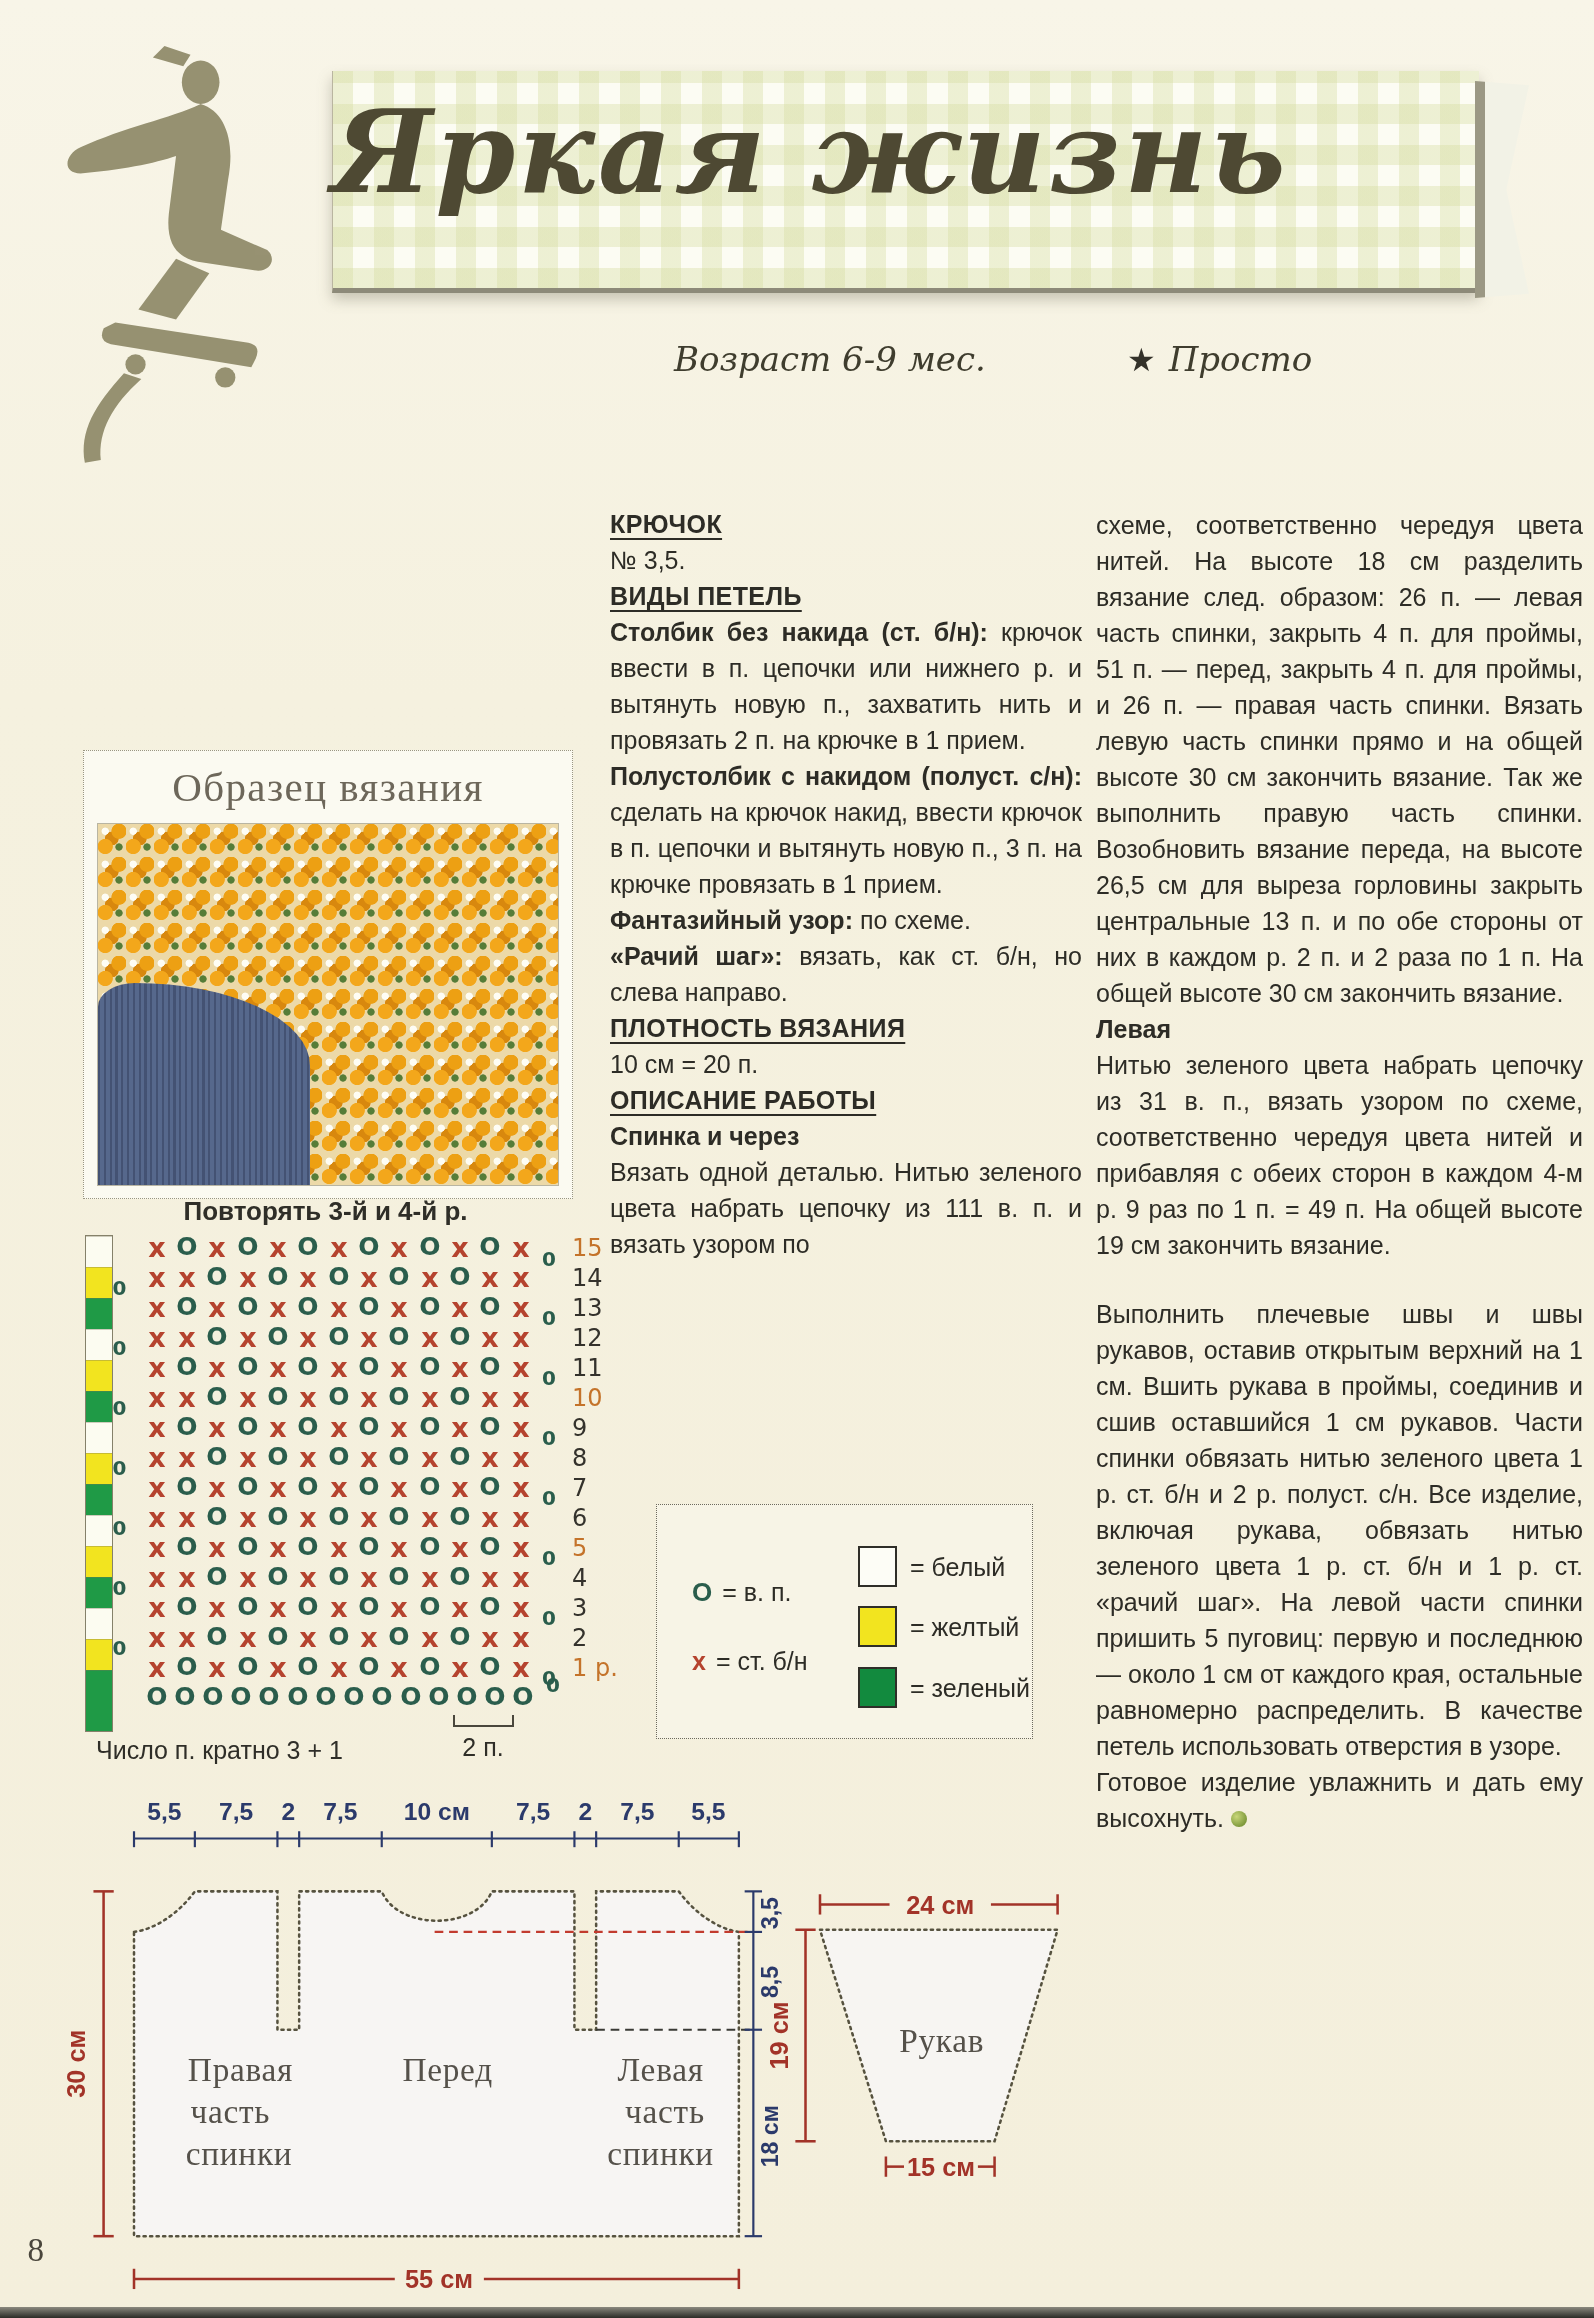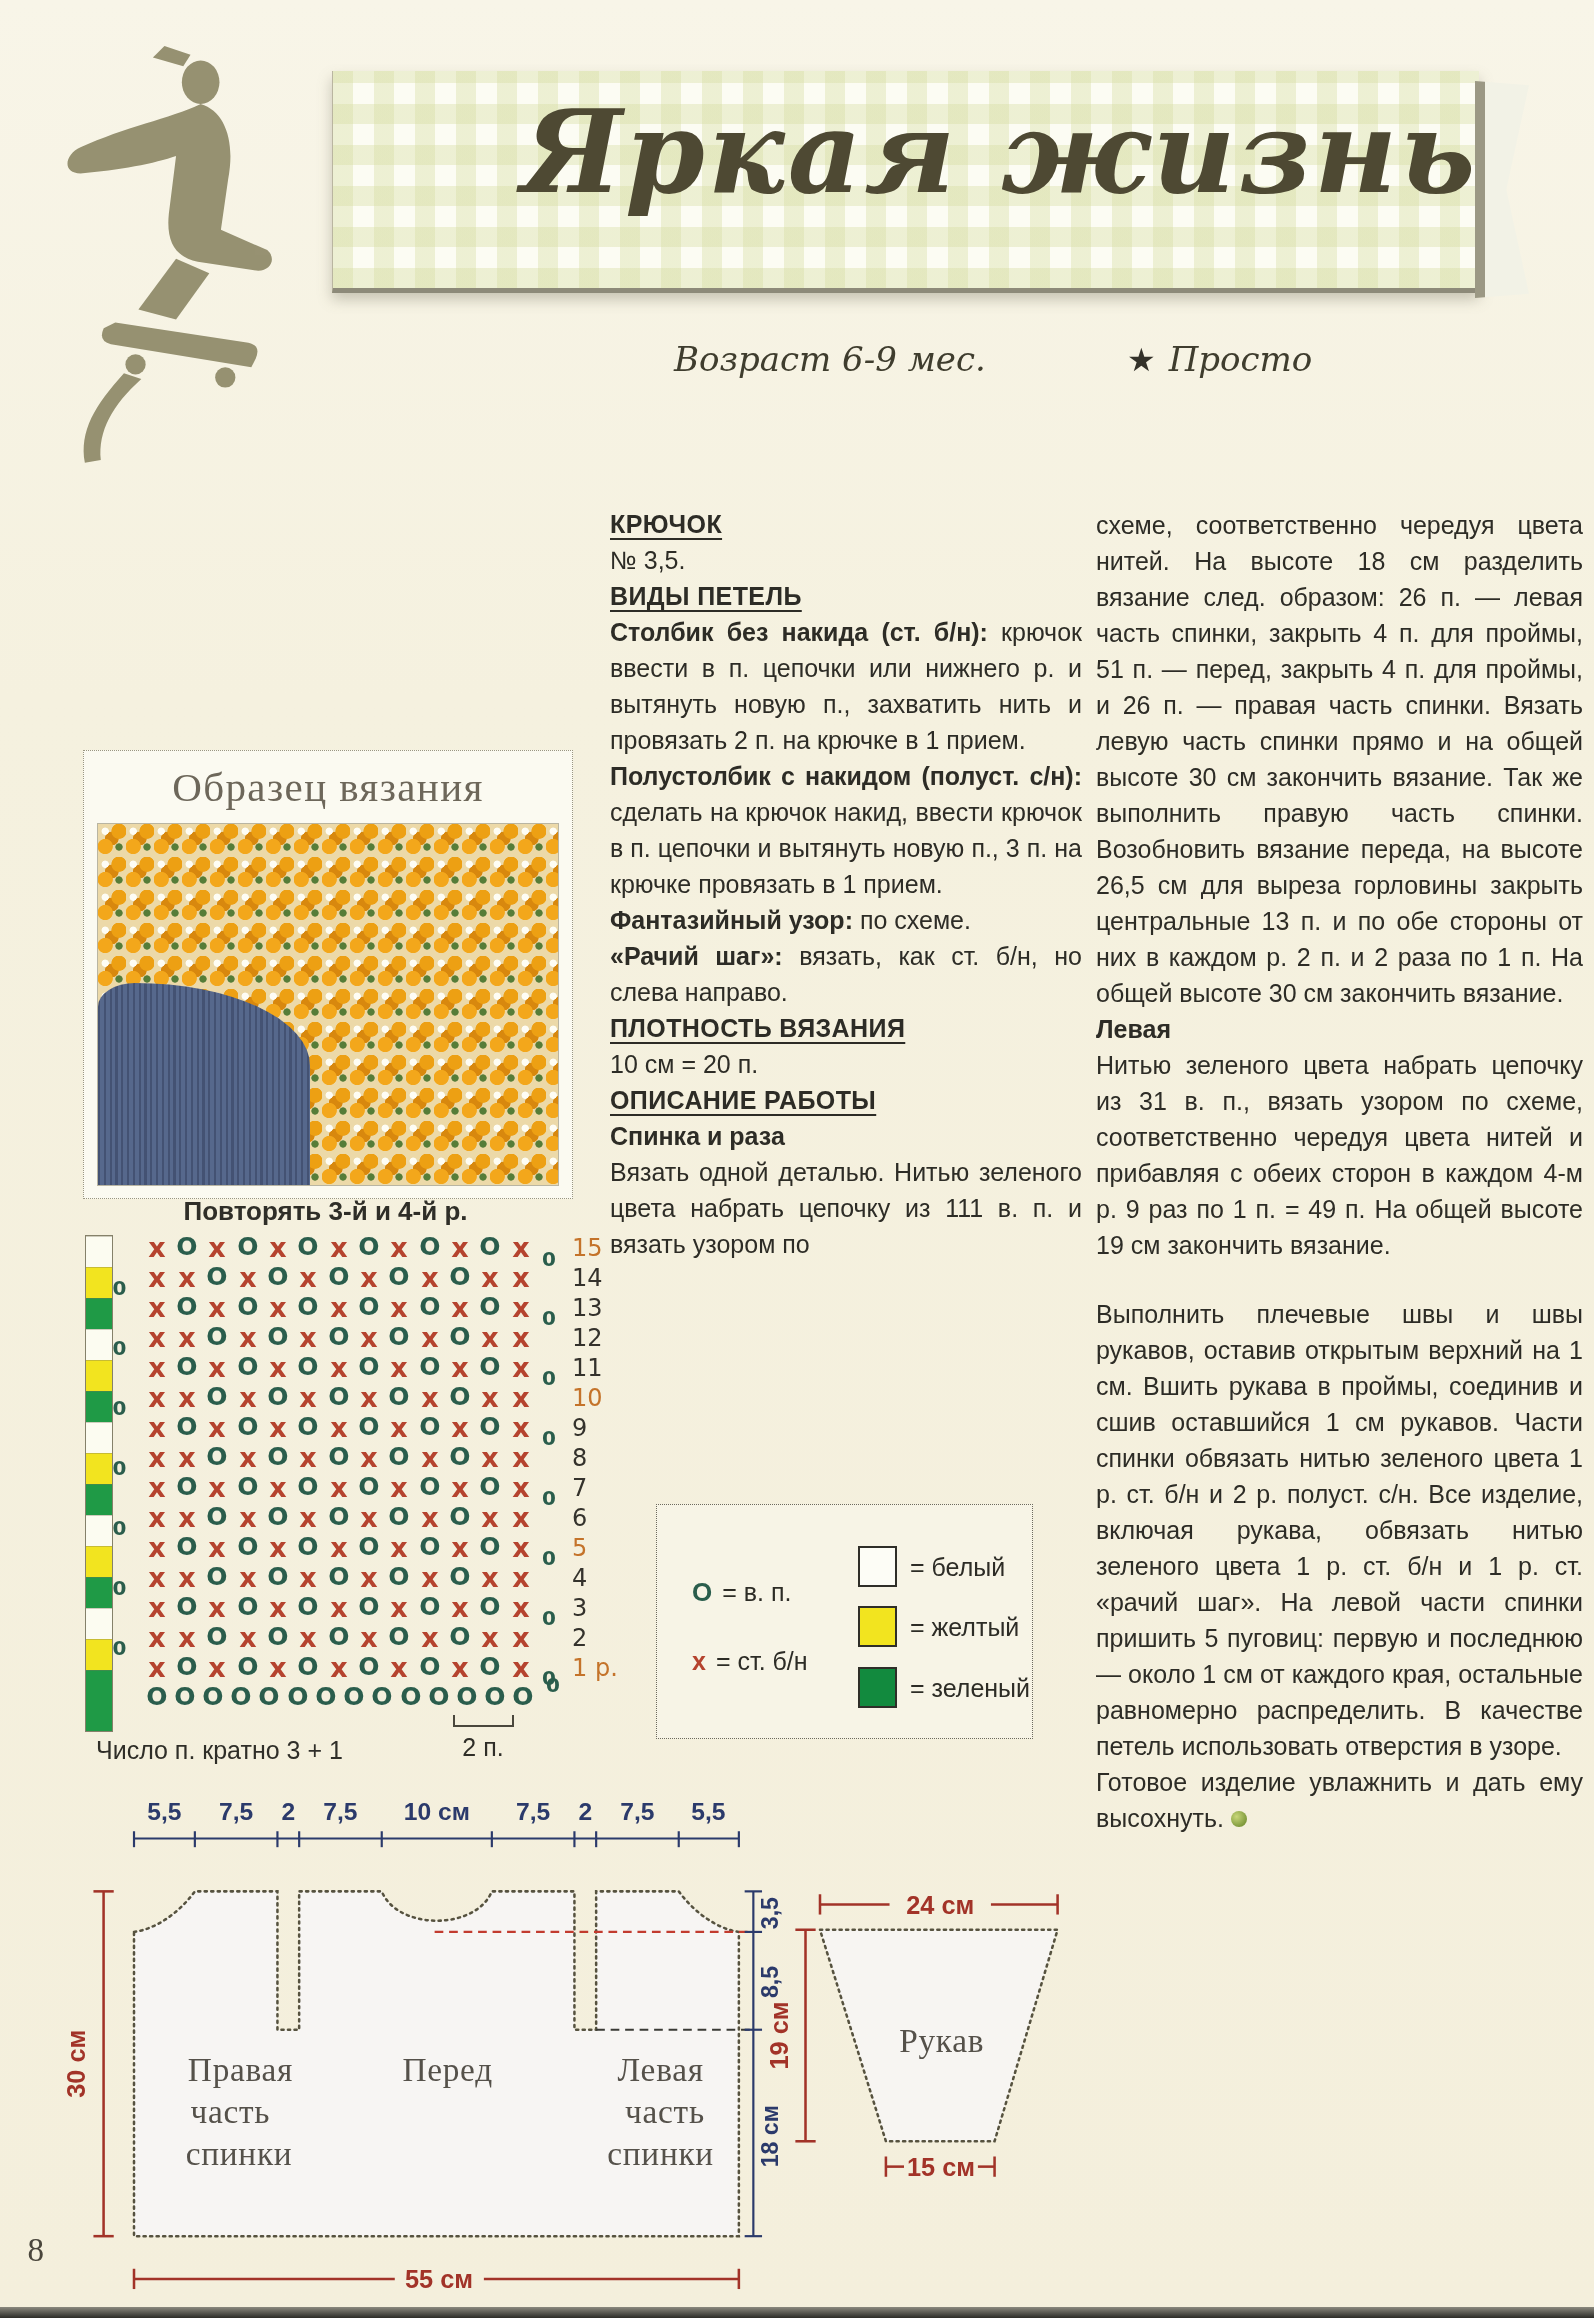--- a/index.html
+++ b/index.html
@@ -10,21 +10,21 @@
   #banner{position:absolute;left:332px;top:71px;width:1146px;height:217px;
           background-color:#fcfcf3;
           background-image:
             repeating-linear-gradient(0deg,rgba(213,220,160,.38) 0 20px,rgba(0,0,0,0) 20px 41px),
             repeating-linear-gradient(90deg,rgba(213,220,160,.38) 0 20px,rgba(0,0,0,0) 20px 41px);
           border-left:1.4px solid #b9b5a0;border-bottom:5px solid #8d8a79;
           box-shadow:0 7.2px 13px rgba(110,105,85,.35);}
   #banner-tail{position:absolute;left:1475px;top:81px;width:54px;height:217px;
           background:linear-gradient(90deg,#9b9884 0 10px,#f2f2e6 10px);
           clip-path:polygon(0 0,100% 2%,58% 50%,100% 98%,0 100%);}
-  #page-title{position:absolute;left:332px;top:85px;width:1146px;text-align:right;
+  #page-title{position:absolute;left:332px;top:85px;width:1146px;text-align:left;
           font-family:"DejaVu Serif",serif;font-style:italic;font-weight:bold;
           font-size:114px;letter-spacing:2.9px;color:#4e4933;}
   .subline{position:absolute;top:339px;font-family:"DejaVu Serif",serif;font-style:italic;
           font-size:34px;color:#3f3d2e;}
   #age-label{left:674px;}
   #difficulty{left:1127px;}
   #difficulty .star{font-style:normal;font-size:32px;margin-right:13px;color:#34322a;}
   
   #skater{position:absolute;left:40px;top:43px;}
   
@@ -397,21 +397,21 @@
     <p class="h">КРЮЧОК</p>
     <p style="text-align:left">№ 3,5.</p>
     <p class="h">ВИДЫ ПЕТЕЛЬ</p>
     <p><b>Столбик без накида (ст. б/н):</b> <span>крючок ввести в п. цепочки или нижнего р. и вытянуть новую п., захватить нить и провязать 2 п. на крючке в 1 прием.</span></p>
     <p><b>Полустолбик с накидом (полуст. с/н):</b> <span>сделать на крючок накид, ввести крючок в п. цепочки и вытянуть новую п., 3 п. на крючке провязать в 1 прием.</span></p>
     <p><b>Фантазийный узор:</b> <span>по схеме.</span></p>
     <p><b>«Рачий шаг»:</b> <span>вязать, как ст. б/н, но слева направо.</span></p>
     <p class="h">ПЛОТНОСТЬ ВЯЗАНИЯ</p>
     <p style="text-align:left">10 см = 20 п.</p>
     <p class="h">ОПИСАНИЕ РАБОТЫ</p>
-    <p class="bh">Спинка и раза</p>
+    <p class="bh">Спинка и через</p>
     <p>Вязать одной деталью. Нитью зеленого цвета набрать цепочку из 111 в. п. и вязать узором по</p>
   </div>
 
   <div id="col3" class="col">
     <p>схеме, соответственно чередуя цвета нитей. На высоте 18 см разделить вязание след. образом: 26 п. — левая часть спинки, закрыть 4 п. для проймы, 51 п. — перед, закрыть 4 п. для проймы, и 26 п. — правая часть спинки. Вязать левую часть спинки прямо и на общей высоте 30 см закончить вязание. Так же выполнить правую часть спинки. Возобновить вязание переда, на высоте 26,5 см для выреза горловины закрыть центральные 13 п. и по обе стороны от них в каждом р. 2 п. и 2 раза по 1 п. На общей высоте 30 см закончить вязание.</p>
     <p class="bh">Левая</p>
     <p>Нитью зеленого цвета набрать цепочку из 31 в. п., вязать узором по схеме, соответственно чередуя цвета нитей и прибавляя с обеих сторон в каждом 4-м р. 9 раз по 1 п. = 49 п. На общей высоте 19 см закончить вязание.</p>
     <div class="gap"></div>
     <p>Выполнить плечевые швы и швы рукавов, оставив открытым верхний на 1 см. Вшить рукава в проймы, соединив и сшив оставшийся 1 см рукавов. Части спинки обвязать нитью зеленого цвета 1 р. ст. б/н и 2 р. полуст. с/н. Все изделие, включая рукава, обвязать нитью зеленого цвета 1 р. ст. б/н и 1 р. ст. «рачий шаг». На левой части спинки пришить 5 пуговиц: первую и последнюю — около 1 см от каждого края, остальные равномерно распределить. В качестве петель использовать отверстия в узоре.</p>
     <p><span>Готовое изделие увлажнить и дать ему высохнуть.</span><span class="end-dot"></span></p>

